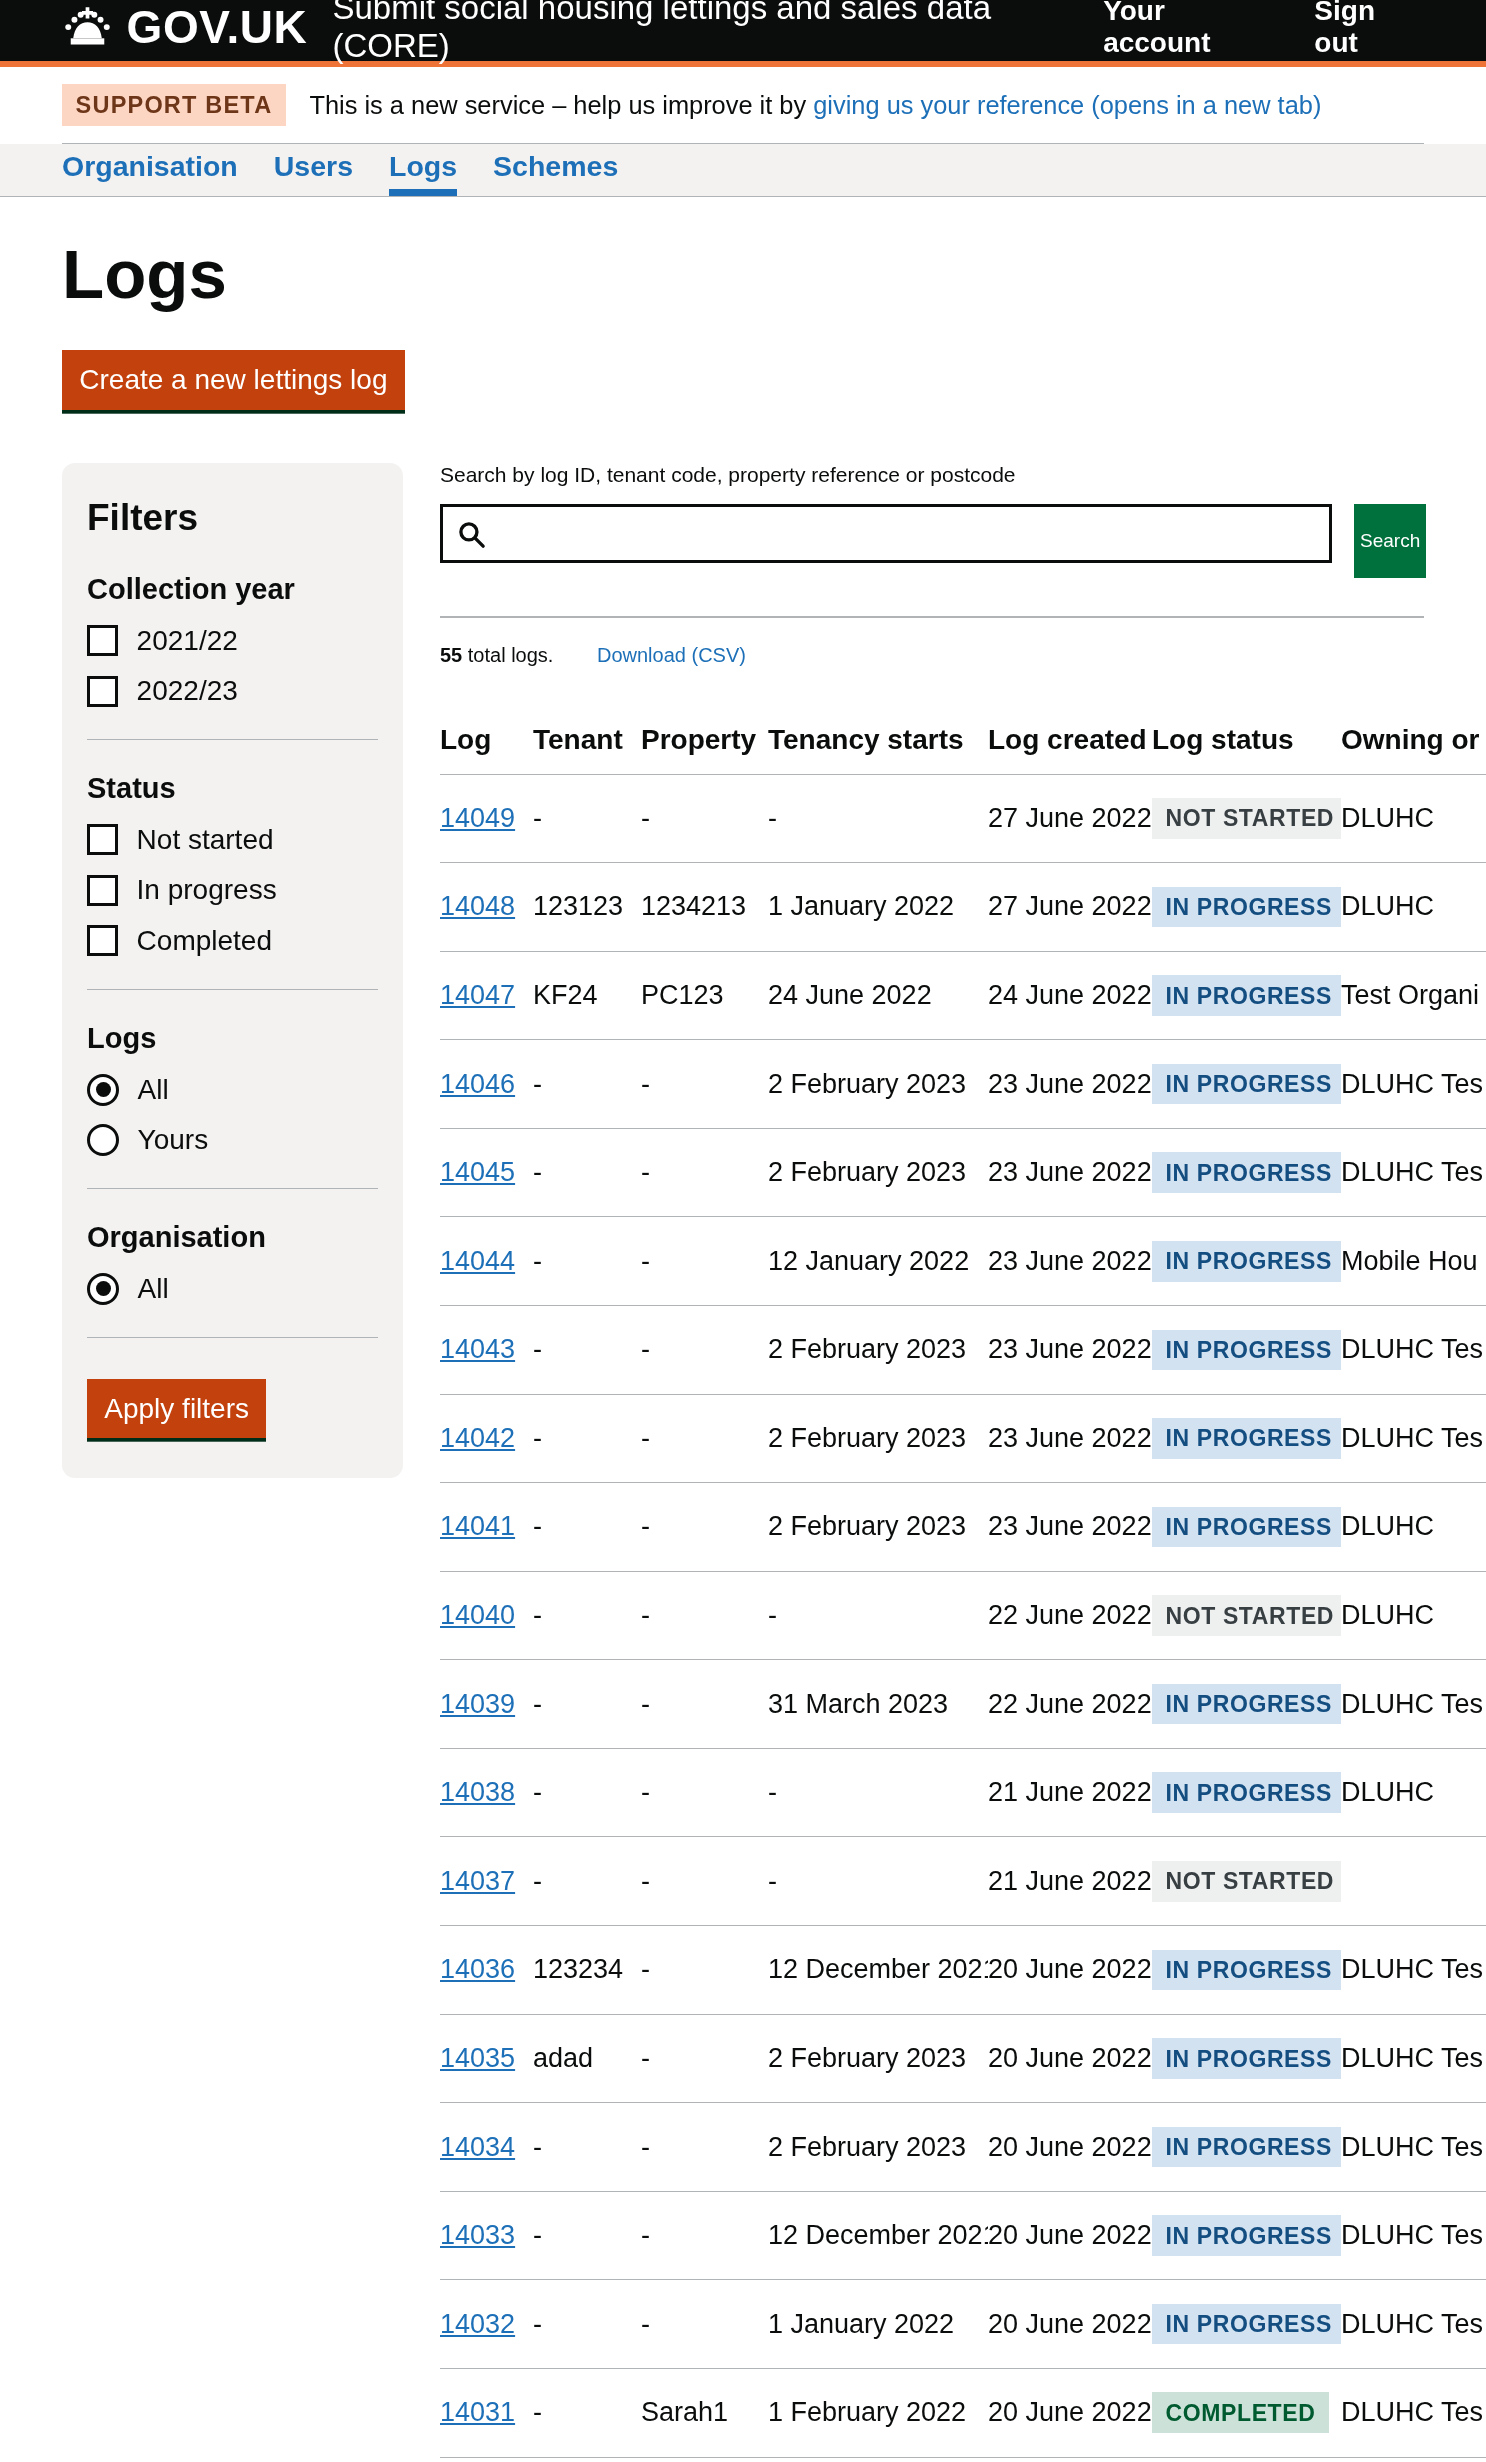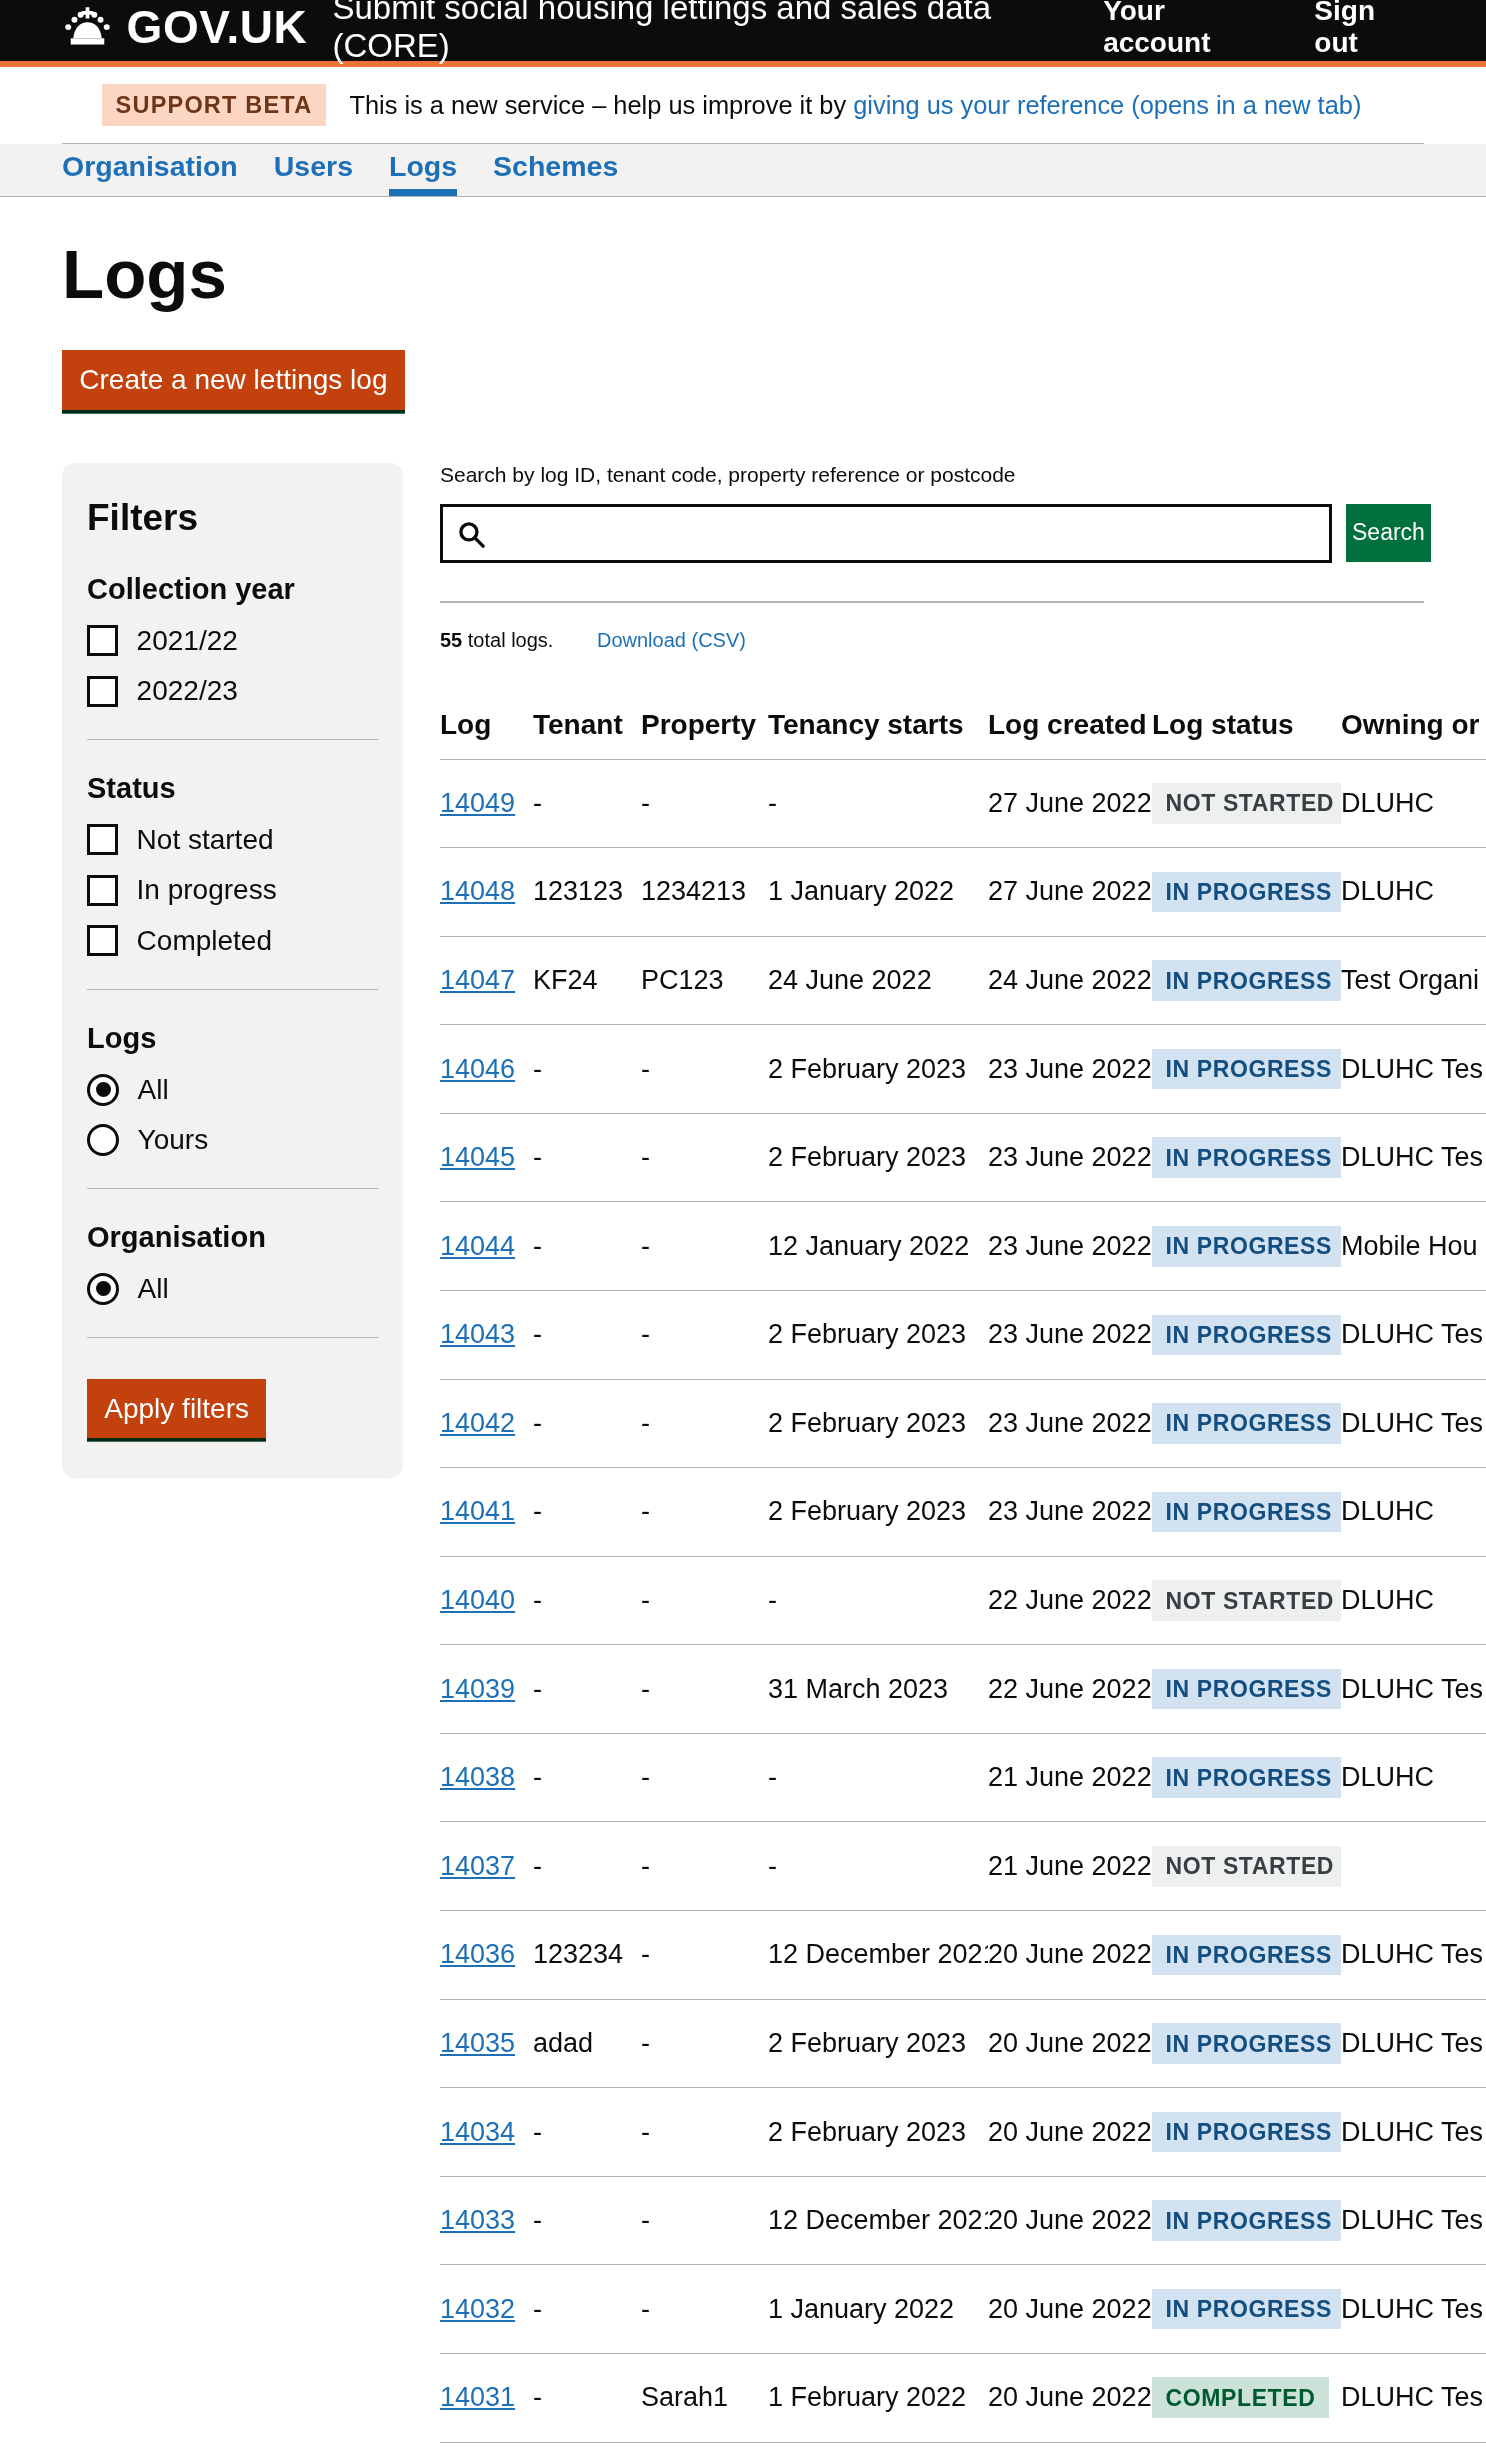--- a/index.html
+++ b/index.html
@@ -38,21 +38,20 @@
   }
   .phase-tag {
     background: #fcd6c3;
     color: #6e3619;
     font-weight: bold;
     font-size: 23.5px;
     letter-spacing: 1.2px;
     padding: 7.4px 13.6px;
     margin-right: 23.5px;
     white-space: nowrap;
-    margin-left: 40px;
   }
   .phase-text a { color: #1d70b8; }
 
   
   .primary-nav {
     background: #f3f2f1;
     border-bottom: 1.2px solid #b1b4b6;
     padding: 0 62px;
     display: flex;
     gap: 36px;
@@ -120,24 +119,24 @@
   .search-box { position: relative; flex: 0 0 892px; }
   .search-input {
     width: 100%; height: 59px;
     border: 3.1px solid #0b0c0c;
     font-size: 28px; font-family: inherit;
     padding: 0 12.4px 0 59px;
     border-radius: 0;
   }
   .search-icon { position: absolute; left: 16px; top: 15px; }
   .search-btn {
-    height: 58px; width: 104px;
-    margin-left: 14px;
+    height: 74px; width: 104px;
+    margin-left: 22px;
     background: #00703c; color: #fff;
-    border: none; font-family: inherit; font-size: 23px;
+    border: none; font-family: inherit; font-size: 19px;
     cursor: pointer;
   }
   .results-divider { border: none; border-top: 2.5px solid #b1b4b6; margin: 38px 0 0 0; }
 
   .total-line { margin-top: 26px; font-size: 20px; }
   .total-line .count { font-weight: bold; }
   .download-link { color: #1d70b8; margin-left: 38px; }
 
   table.logs { border-collapse: collapse; margin-top: 45px; width: 1112px; table-layout: fixed; }
   table.logs th {

